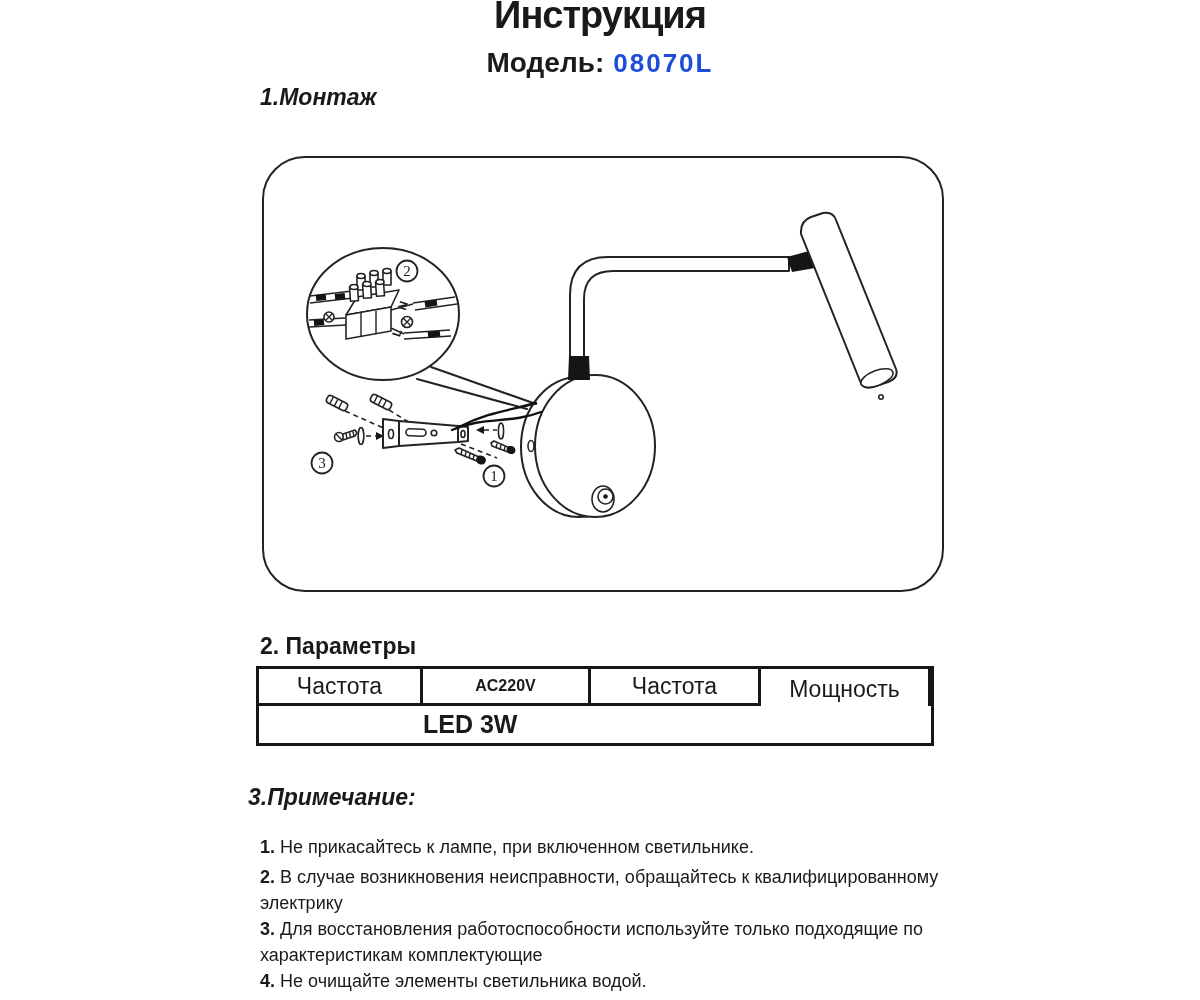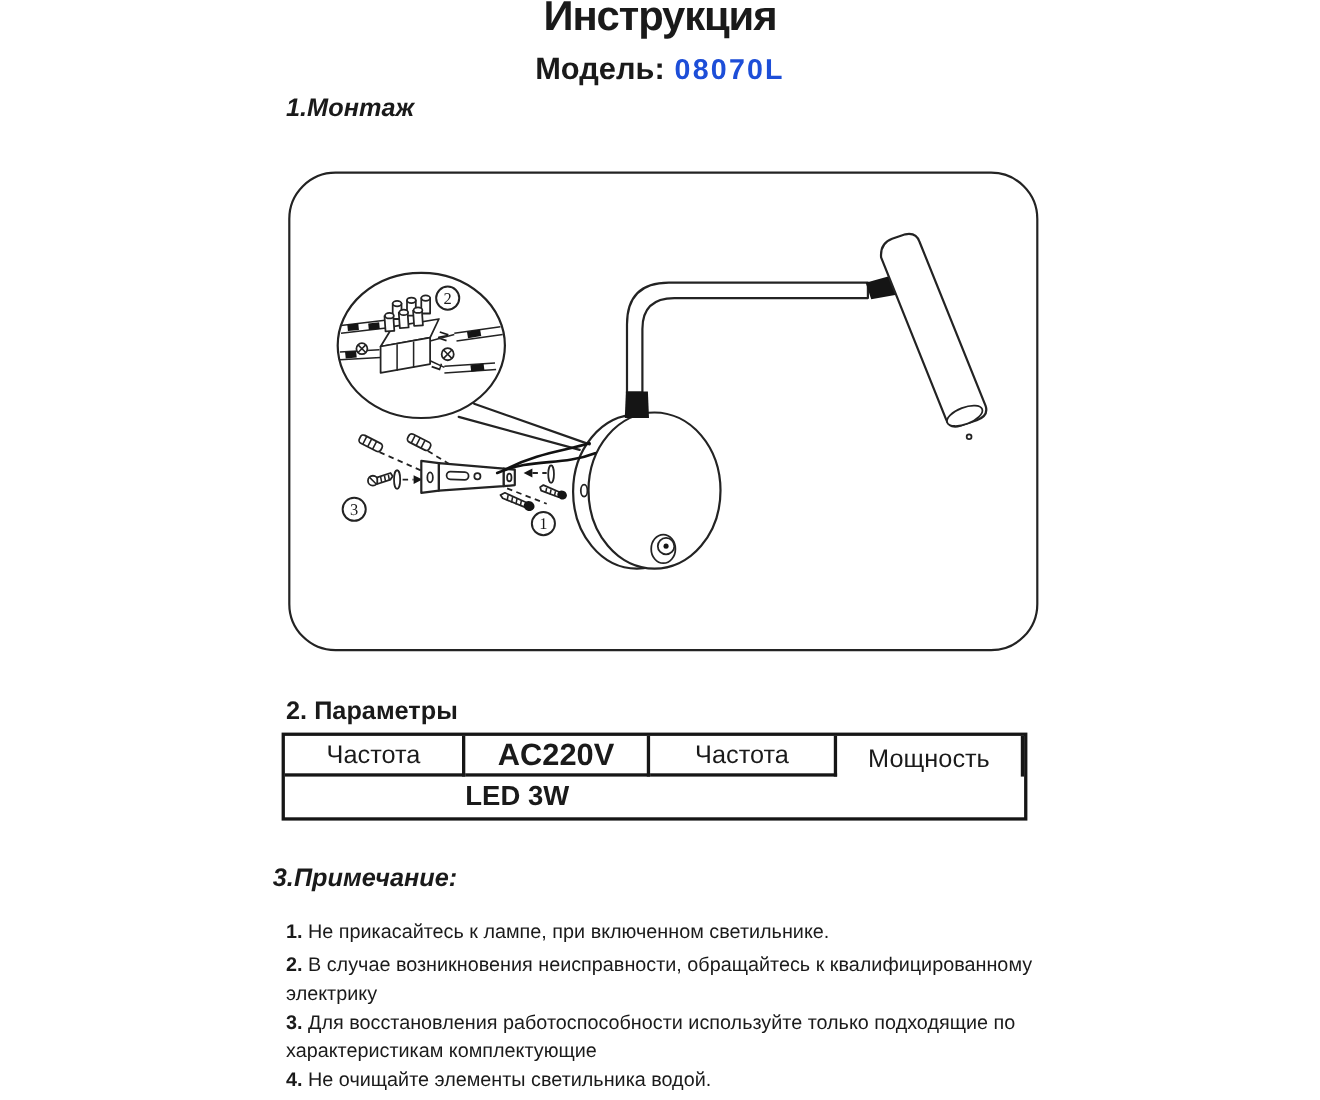--- a/index.html
+++ b/index.html
@@ -39,21 +39,21 @@
   .params-table {
     left:256px; top:666px;
     width:678px;
     display:grid;
     grid-template-columns:164px 168px 170px 170px;
     grid-auto-rows:37px;
     border:3px solid #161616;
     font-size:23px;
   }
   .pt-cell { display:flex; align-items:center; justify-content:center; }
-  .pt-val  { font-weight:bold; font-size:28px; }
+  .pt-val  { font-weight:bold; font-size:16px; }
   .br { border-right:3px solid #161616; }
   .bb { border-bottom:3px solid #161616; }
   .pt-span { grid-column:2 / 5; justify-content:flex-start; font-size:25px; }
   .pt-low  { padding-top:3px; }
 
   
   .notes { left:260px; top:834px; width:700px; font-size:18px; line-height:26px; }
   .notes p .num { font-weight:bold; margin-right:5px; }
   #note-1 { margin-bottom:4px; }
   #note-2 { margin-bottom:0px;  }

